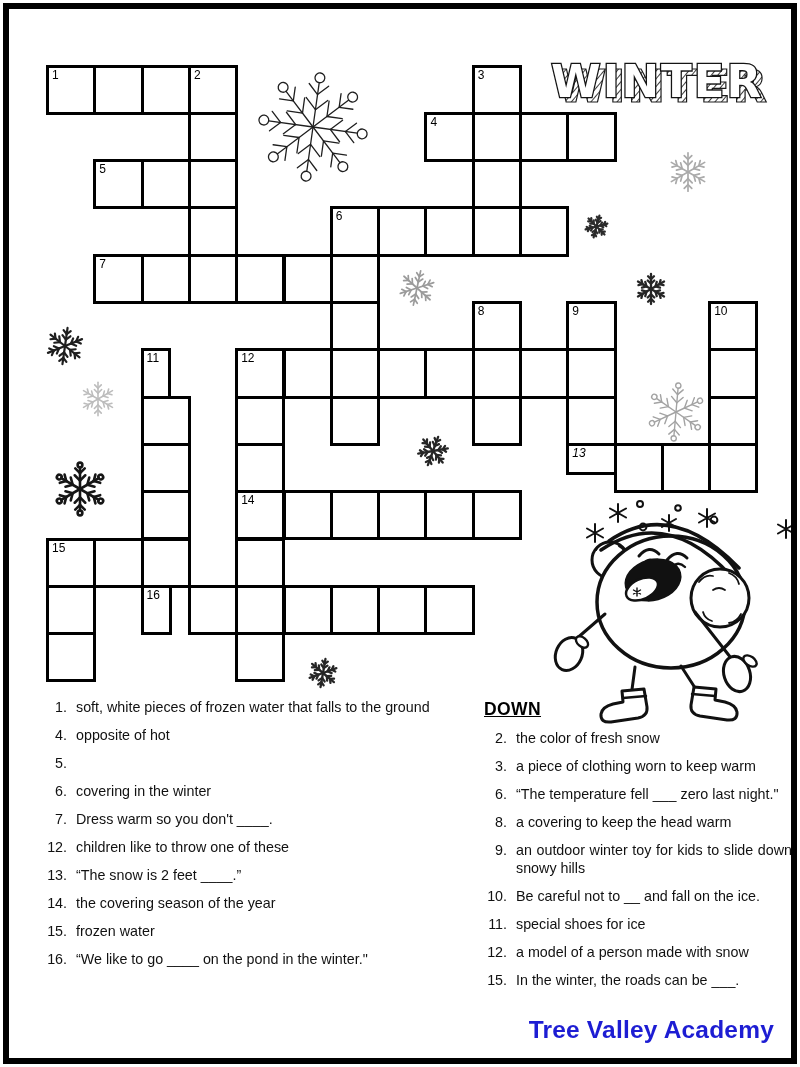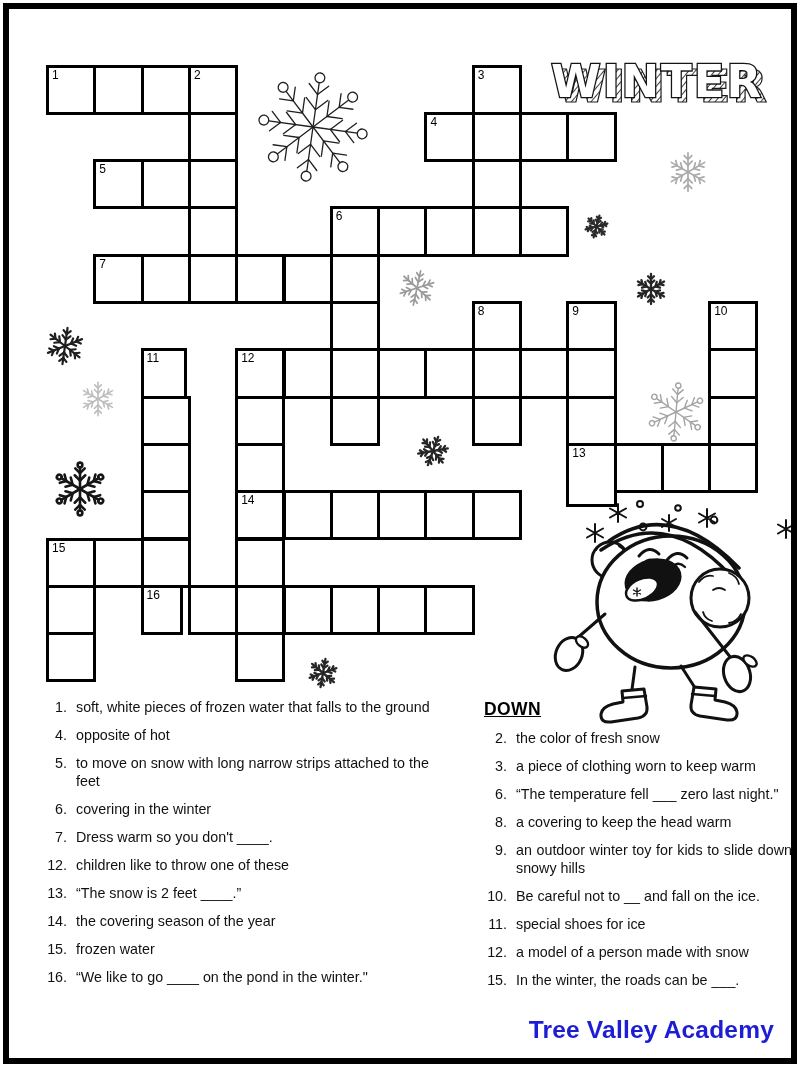--- a/index.html
+++ b/index.html
@@ -77,21 +77,21 @@
     <div class="cell" style="left: 329.8px; top: 301px; width: 50.3px; height: 50.3px;"></div>
     <div class="cell" style="left: 471.7px; top: 301px; width: 50.3px; height: 50.3px;">
       <span class="cnumb">8</span>
     </div>
     <div class="cell" style="left: 566.3px; top: 301px; width: 50.3px; height: 50.3px;">
       <span class="cnumb">9</span>
     </div>
     <div class="cell" style="left: 708.2px; top: 301px; width: 50.3px; height: 50.3px;">
       <span class="cnumb">10</span>
     </div>
-    <div class="cell" style="left: 140.6px; top: 348.3px; width: 46px; height: 50.3px;">
+    <div class="cell" style="left: 140.6px; top: 348.3px; width: 30px; height: 50.3px;">
       <span class="cnumb">11</span>
     </div>
     <div class="cell" style="left: 235.2px; top: 348.3px; width: 50.3px; height: 50.3px; padding-left: 44px;">
       <span class="cnumb">12</span>
     </div>
     <div class="cell" style="left: 282.5px; top: 348.3px; width: 50.3px; height: 50.3px;"></div>
     <div class="cell" style="left: 329.8px; top: 348.3px; width: 50.3px; height: 50.3px;"></div>
     <div class="cell" style="left: 377.1px; top: 348.3px; width: 50.3px; height: 50.3px;"></div>
     <div class="cell" style="left: 424.4px; top: 348.3px; width: 50.3px; height: 50.3px;"></div>
     <div class="cell" style="left: 471.7px; top: 348.3px; width: 50.3px; height: 50.3px;"></div>
@@ -99,21 +99,21 @@
     <div class="cell" style="left: 566.3px; top: 348.3px; width: 50.3px; height: 50.3px;"></div>
     <div class="cell" style="left: 708.2px; top: 348.3px; width: 50.3px; height: 50.3px;"></div>
     <div class="cell" style="left: 140.6px; top: 395.6px; width: 50.3px; height: 50.3px;"></div>
     <div class="cell" style="left: 235.2px; top: 395.6px; width: 50.3px; height: 50.3px;"></div>
     <div class="cell" style="left: 329.8px; top: 395.6px; width: 50.3px; height: 50.3px;"></div>
     <div class="cell" style="left: 471.7px; top: 395.6px; width: 50.3px; height: 50.3px;"></div>
     <div class="cell" style="left: 566.3px; top: 395.6px; width: 50.3px; height: 50.3px;"></div>
     <div class="cell" style="left: 708.2px; top: 395.6px; width: 50.3px; height: 50.3px;"></div>
     <div class="cell" style="left: 140.6px; top: 442.9px; width: 50.3px; height: 50.3px;"></div>
     <div class="cell" style="left: 235.2px; top: 442.9px; width: 50.3px; height: 50.3px;"></div>
-    <div class="cell" style="left: 566.3px; top: 442.9px; width: 50.3px; height: 64px;">
+    <div class="cell" style="left: 566.3px; top: 442.9px; width: 50.3px; height: 32px; font-style: italic;">
       <span class="cnumb">13</span>
     </div>
     <div class="cell" style="left: 613.6px; top: 442.9px; width: 50.3px; height: 50.3px;"></div>
     <div class="cell" style="left: 660.9px; top: 442.9px; width: 50.3px; height: 50.3px;"></div>
     <div class="cell" style="left: 708.2px; top: 442.9px; width: 50.3px; height: 50.3px;"></div>
     <div class="cell" style="left: 140.6px; top: 490.2px; width: 50.3px; height: 50.3px;"></div>
     <div class="cell" style="left: 235.2px; top: 490.2px; width: 50.3px; height: 50.3px;">
       <span class="cnumb">14</span>
     </div>
     <div class="cell" style="left: 282.5px; top: 490.2px; width: 50.3px; height: 50.3px;"></div>
@@ -121,21 +121,21 @@
     <div class="cell" style="left: 377.1px; top: 490.2px; width: 50.3px; height: 50.3px;"></div>
     <div class="cell" style="left: 424.4px; top: 490.2px; width: 50.3px; height: 50.3px;"></div>
     <div class="cell" style="left: 471.7px; top: 490.2px; width: 50.3px; height: 50.3px;"></div>
     <div class="cell" style="left: 46px; top: 537.5px; width: 50.3px; height: 50.3px;">
       <span class="cnumb">15</span>
     </div>
     <div class="cell" style="left: 93.3px; top: 537.5px; width: 50.3px; height: 50.3px;"></div>
     <div class="cell" style="left: 140.6px; top: 537.5px; width: 50.3px; height: 50.3px;"></div>
     <div class="cell" style="left: 235.2px; top: 537.5px; width: 50.3px; height: 50.3px;"></div>
     <div class="cell" style="left: 46px; top: 584.8px; width: 50.3px; height: 50.3px;"></div>
-    <div class="cell" style="left: 140.6px; top: 584.8px; width: 42px; height: 50.3px;">
+    <div class="cell" style="left: 140.6px; top: 584.8px; width: 31px; height: 50.3px;">
       <span class="cnumb">16</span>
     </div>
     <div class="cell" style="left: 187.9px; top: 584.8px; width: 50.3px; height: 50.3px;"></div>
     <div class="cell" style="left: 235.2px; top: 584.8px; width: 50.3px; height: 50.3px;"></div>
     <div class="cell" style="left: 282.5px; top: 584.8px; width: 50.3px; height: 50.3px;"></div>
     <div class="cell" style="left: 329.8px; top: 584.8px; width: 50.3px; height: 50.3px;"></div>
     <div class="cell" style="left: 377.1px; top: 584.8px; width: 50.3px; height: 50.3px;"></div>
     <div class="cell" style="left: 424.4px; top: 584.8px; width: 50.3px; height: 50.3px;"></div>
     <div class="cell" style="left: 46px; top: 632.1px; width: 50.3px; height: 50.3px;"></div>
     <div class="cell" style="left: 235.2px; top: 632.1px; width: 50.3px; height: 50.3px;"></div>
@@ -730,21 +730,20 @@
       <div class="clue">
         <span class="cnum">1.</span>
         <span class="ctext">soft, white pieces of frozen water that falls to the ground</span>
       </div>
       <div class="clue">
         <span class="cnum">4.</span>
         <span class="ctext">opposite of hot</span>
       </div>
       <div class="clue">
         <span class="cnum">5.</span>
-        <span class="ctext">to move on snow with long narrow strips attached to the feet</span>
       </div>
       <div class="clue">
         <span class="cnum">6.</span>
         <span class="ctext">covering in the winter</span>
       </div>
       <div class="clue">
         <span class="cnum">7.</span>
         <span class="ctext">Dress warm so you don't ____.</span>
       </div>
       <div class="clue">

